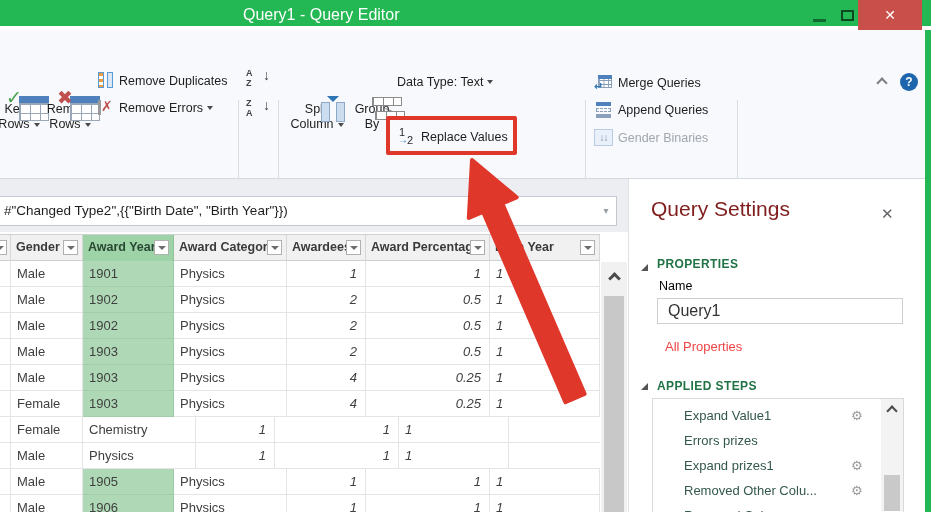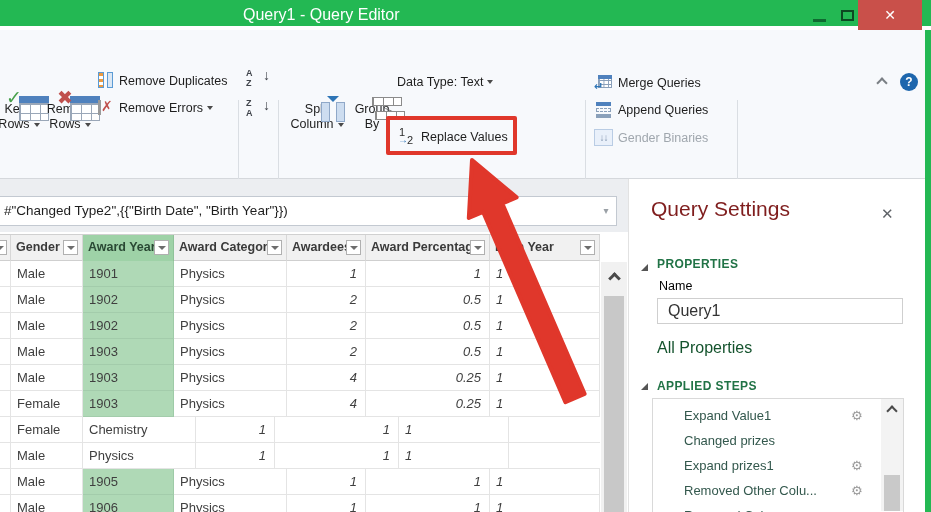--- a/index.html
+++ b/index.html
@@ -121,21 +121,21 @@
 
   
   .settings { position:absolute; left:628px; top:179px; width:297px; height:333px; background:#ffffff; border-left:1px solid #e2e2e2; }
   .qs-title { position:absolute; left:22px; top:18px; font-size:21px; color:#7f1d1d; }
   .qs-close { position:absolute; left:252px; top:26px; font-size:15px; color:#5f6368; cursor:pointer; }
   .sec-head { position:absolute; left:12px; display:flex; align-items:center; }
   .sec-tri { width:0; height:0; border-left:7px solid transparent; border-bottom:7px solid #555; margin-right:9px; }
   .sec-text { font-size:12px; font-weight:bold; color:#217346; letter-spacing:.4px; }
   .qs-name-label { position:absolute; left:30px; top:100px; font-size:12.5px; color:#000000; }
   .qs-input { position:absolute; left:28px; top:119px; width:246px; height:26px; border:1px solid #cfcfcf; background:#fff; font-size:16px; color:#333; line-height:24px; padding-left:10px; }
-  .qs-link { position:absolute; left:28px; top:160px; font-size:16px; color:#14532d; cursor:pointer; }
+  .qs-link { position:absolute; left:36px; top:160px; font-size:13px; color:#ef4444; cursor:pointer; }
   .steps-list { position:absolute; left:23px; top:219px; width:252px; height:114px; border:1px solid #d9d9d9; border-bottom:none; background:#fff; overflow:hidden; padding-top:4px; }
   .step { position:relative; height:25px; line-height:25px; padding-left:31px; font-size:13px; color:#33584d; cursor:pointer; }
   .gear { position:absolute; left:198px; top:0; font-size:13px; color:#9a9a9a; font-style:normal; }
   .steps-scroll { position:absolute; left:252px; top:220px; width:22px; height:112px; background:#f3f3f3; }
   .steps-scroll .up i { display:block; width:8px; height:8px; border-top:2.5px solid #4a4a4a; border-right:2.5px solid #4a4a4a; transform:rotate(-45deg); margin:8px auto 0; }
   .steps-scroll .thumb { position:absolute; left:3px; top:76px; width:16px; height:36px; background:#c9c9c9; }
 
   
   .red-box { position:absolute; left:386px; top:116px; width:131px; height:39px; border:4px solid #e0372b; border-radius:2px; z-index:50; pointer-events:none; }
   .arrow-svg { position:absolute; left:0; top:0; width:931px; height:512px; z-index:60; pointer-events:none; }
@@ -388,21 +388,21 @@
   <div class="qs-name-label">Name</div>
   <div class="qs-input">Query1</div>
   <div class="qs-link">All Properties</div>
 
   <div class="sec-head" style="top:200px;">
     <span class="sec-tri"></span>
     <span class="sec-text">APPLIED STEPS</span>
   </div>
   <div class="steps-list">
       <div class="step"><span>Expand Value1</span><span class="gear">⚙</span></div>
-      <div class="step"><span>Changed prizes</span></div>
+      <div class="step"><span>Errors prizes</span></div>
       <div class="step"><span>Expand prizes1</span><span class="gear">⚙</span></div>
       <div class="step"><span>Removed Other Colu...</span><span class="gear">⚙</span></div>
       <div class="step"><span>Renamed Columns</span></div>
     </div>
   <div class="steps-scroll">
     <div class="up">
         <i></i>
       </div>
     <div class="thumb"></div>
   </div>

